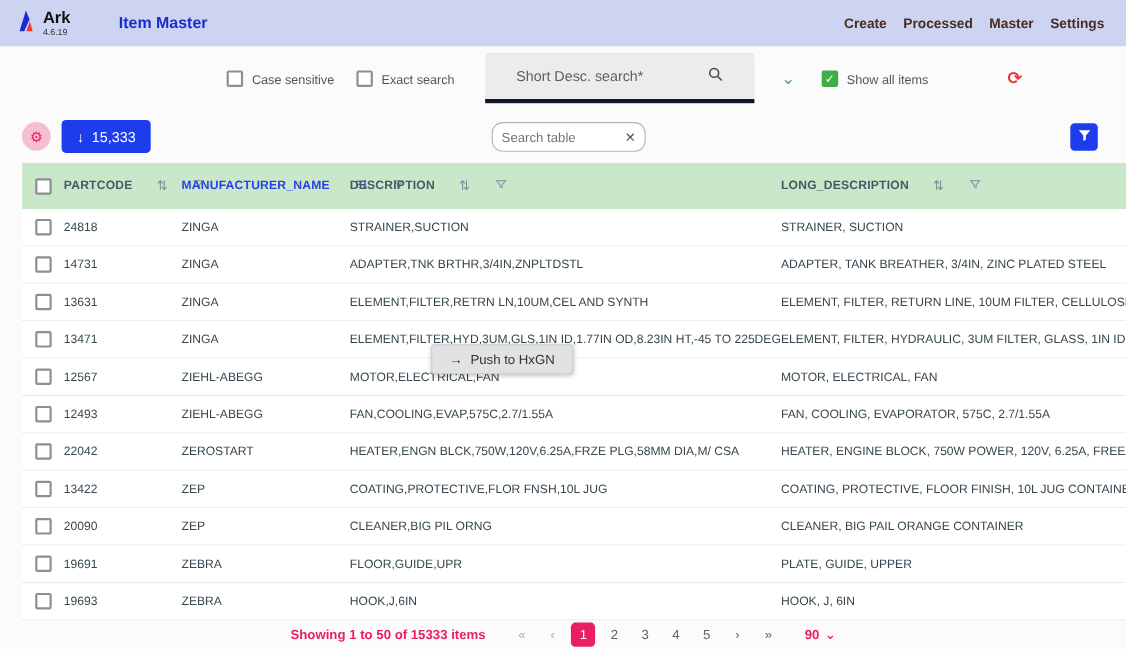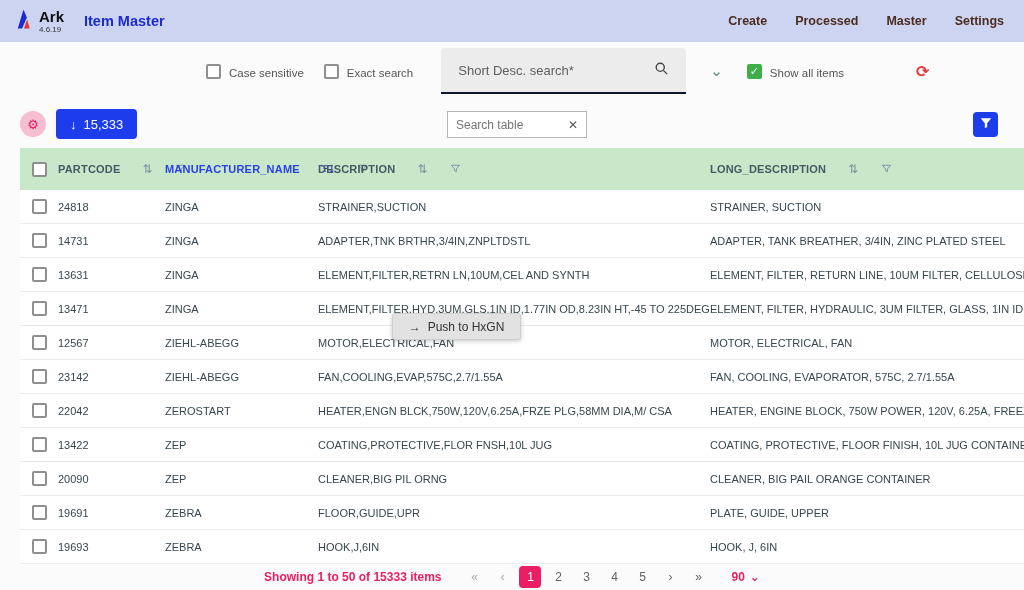--- a/index.html
+++ b/index.html
@@ -5,40 +5,40 @@
   *{box-sizing:border-box;margin:0;padding:0}
   html,body{width:1024px;height:590px;overflow:hidden}
   body{font-family:"Liberation Sans","DejaVu Sans",sans-serif;background:#fbfbfb;position:relative;color:#37474f}
 
   
   .topbar{height:42px;background:#ccd4f1;display:flex;align-items:center;padding:12px 14px}
   .logo{display:flex;align-items:center;gap:6px;cursor:pointer}
   .logo-text{display:flex;flex-direction:column;line-height:1}
   .logo-brand{font-weight:bold;font-size:15px;color:#101010}
   .logo-ver{font-size:8px;color:#333;margin-top:2px}
-  .app-title{margin-left:20px;color:#1b2bd0;font-weight:700;font-size:14.5px}
-  .nav{margin-left:auto;display:flex;gap:28px;padding-right:6px}
+  .app-title{margin-left:44px;color:#1b2bd0;font-weight:700;font-size:14.5px}
+  .nav{margin-left:auto;display:flex;gap:15px;padding-right:6px}
   .nav span{font-size:12.5px;font-weight:700;color:#4a2c20;cursor:pointer}
 
   
   .filter-row{height:58px;display:flex;align-items:center;padding-left:206px;gap:20px}
   .chk{display:flex;align-items:flex-end;gap:8px;font-size:11.5px;color:#555;white-space:nowrap}
   .box{width:15px;height:15px;border:2px solid #8f8f8f;border-radius:2px;background:#fff;flex:0 0 auto;cursor:pointer}
   .box.checked{background:#3fae49;border-color:#3fae49;color:#fff;display:flex;align-items:center;justify-content:center;font-size:11px;font-weight:bold}
-  .filled-input{width:245px;height:46px;background:#ececec;border-radius:4px 4px 0 0;border-bottom:2px solid #0f172a;display:flex;align-items:center;padding:0 17px;color:#5f5f5f;font-size:13px;margin-left:8px;cursor:text}
+  .filled-input{width:245px;height:46px;background:#ececec;border-radius:4px 4px 0 0;border-bottom:4px solid #0f172a;display:flex;align-items:center;padding:0 28px;color:#5f5f5f;font-size:13px;margin-left:8px;cursor:text}
   .filled-input .lbl{flex:1}
   .chev{color:#6fa287;font-size:15px;font-weight:bold;cursor:pointer;margin:0 4px}
   .refresh{color:#e53935;font-size:16px;font-weight:bold;margin-left:52px;cursor:pointer}
 
   
   .toolbar{height:48px;display:flex;align-items:center;padding:0 20px;position:relative}
   .pink-btn{width:26px;height:26px;border-radius:50%;background:#f6bfd1;color:#e91e63;display:flex;align-items:center;justify-content:center;font-size:13px;border:none;cursor:pointer}
   .dl-btn{margin-left:10px;height:30px;background:#1d3cec;color:#fff;border:none;border-radius:4px;display:flex;align-items:center;gap:7px;padding:0 14px;font-size:13px;cursor:pointer}
   .dl-btn .arr{font-size:13px}
-  .table-search{position:absolute;left:447px;top:11px;width:140px;height:27px;border:1px solid #b5b5b5;border-radius:0;display:flex;align-items:center;padding:0 8px;font-size:12px;color:#757575;background:#fff;cursor:text}
+  .table-search{position:absolute;left:447px;top:11px;width:140px;height:27px;border:1px solid #b5b5b5;border-radius:10px;display:flex;align-items:center;padding:0 8px;font-size:12px;color:#757575;background:#fff;cursor:text}
   .table-search .clear{margin-left:auto;color:#555;font-size:12px;cursor:pointer}
   .filter-btn{margin-left:auto;margin-right:6px;width:25px;height:25px;background:#1d3cec;border:none;border-radius:4px;display:flex;align-items:center;justify-content:center;cursor:pointer}
 
   
   .table-wrap{margin-left:20px;overflow:hidden;width:1004px}
   .tbl{min-width:1310px}
   .thead{display:flex;background:#c9e7c9;height:42px;align-items:center}
   .th{font-size:11px;font-weight:700;color:#455a64;display:flex;align-items:center;gap:22px;letter-spacing:.2px;cursor:pointer}
   .th.blue{color:#2941e8}
   .sorticon{color:#78909c;font-size:12px;font-weight:400}
@@ -224,21 +224,21 @@
           </div>
           <div class="col-part cell">12567</div>
           <div class="col-manu cell">ZIEHL-ABEGG</div>
           <div class="col-desc cell">MOTOR,ELECTRICAL,FAN</div>
           <div class="col-long cell">MOTOR, ELECTRICAL, FAN</div>
         </div>
         <div class="row">
           <div class="col-check">
             <span class="box"></span>
           </div>
-          <div class="col-part cell">23142</div>
+          <div class="col-part cell">12493</div>
           <div class="col-manu cell">ZIEHL-ABEGG</div>
           <div class="col-desc cell">FAN,COOLING,EVAP,575C,2.7/1.55A</div>
           <div class="col-long cell">FAN, COOLING, EVAPORATOR, 575C, 2.7/1.55A</div>
         </div>
         <div class="row">
           <div class="col-check">
             <span class="box"></span>
           </div>
           <div class="col-part cell">22042</div>
           <div class="col-manu cell">ZEROSTART</div>

